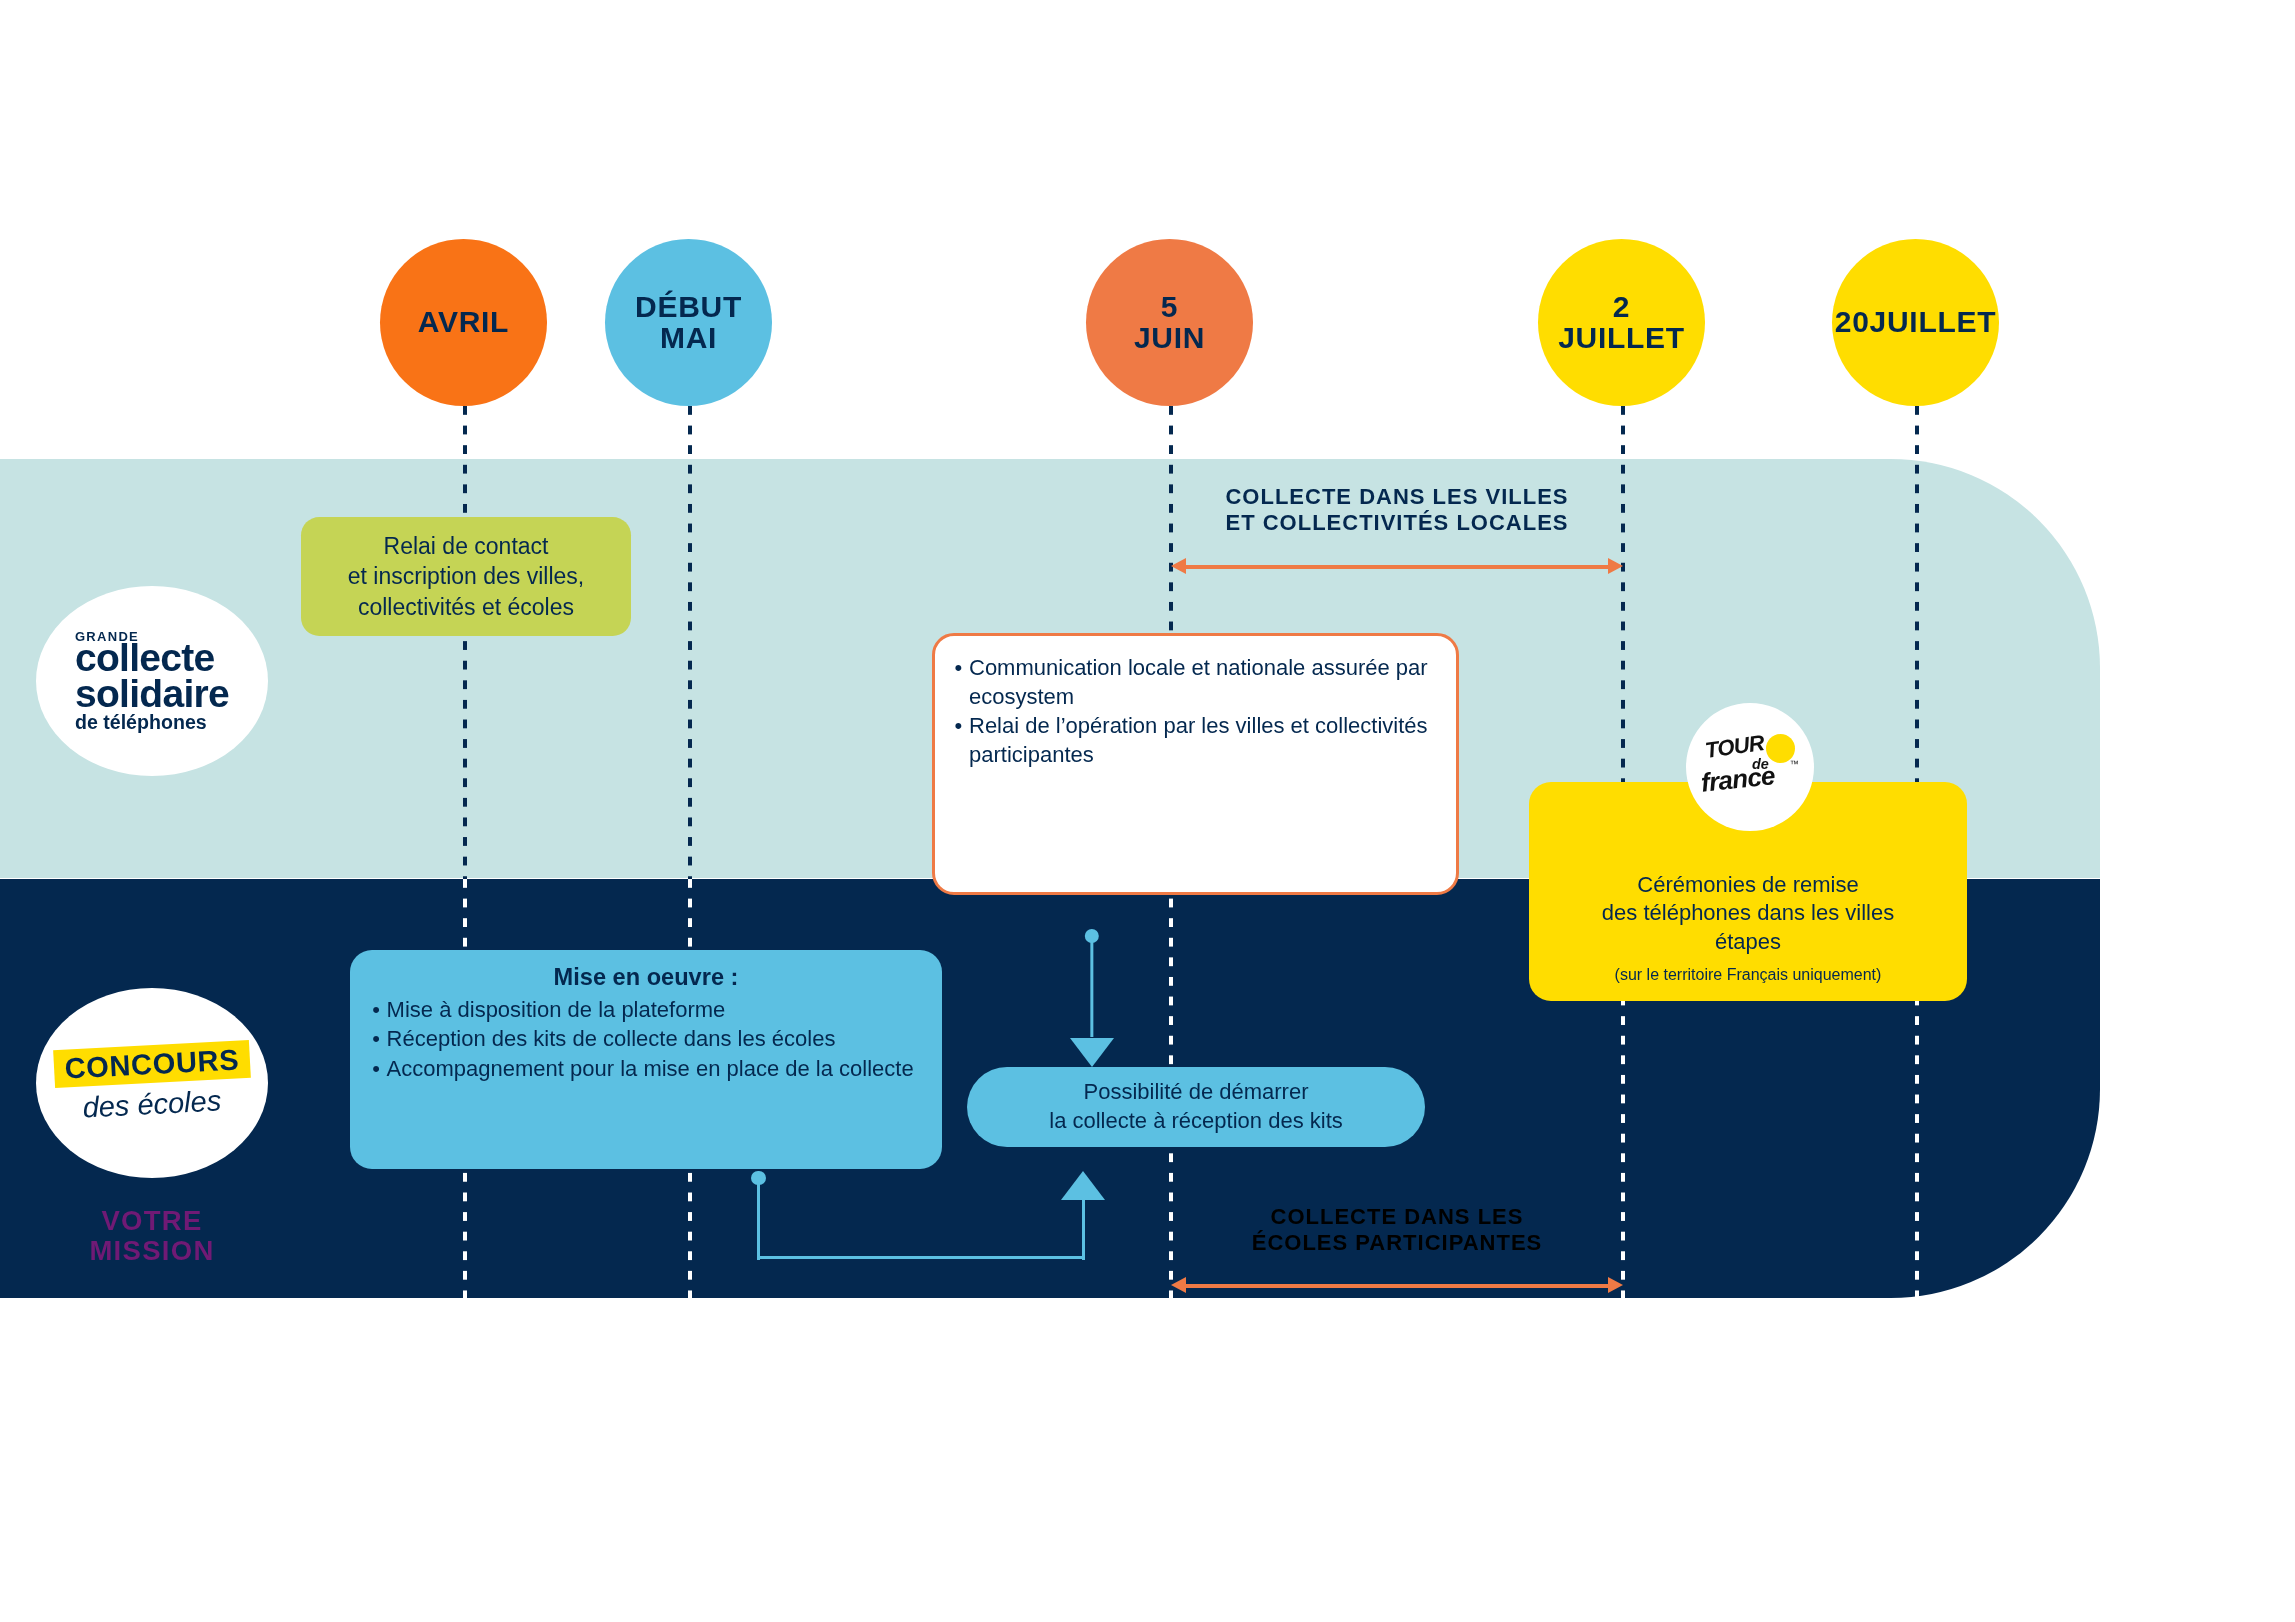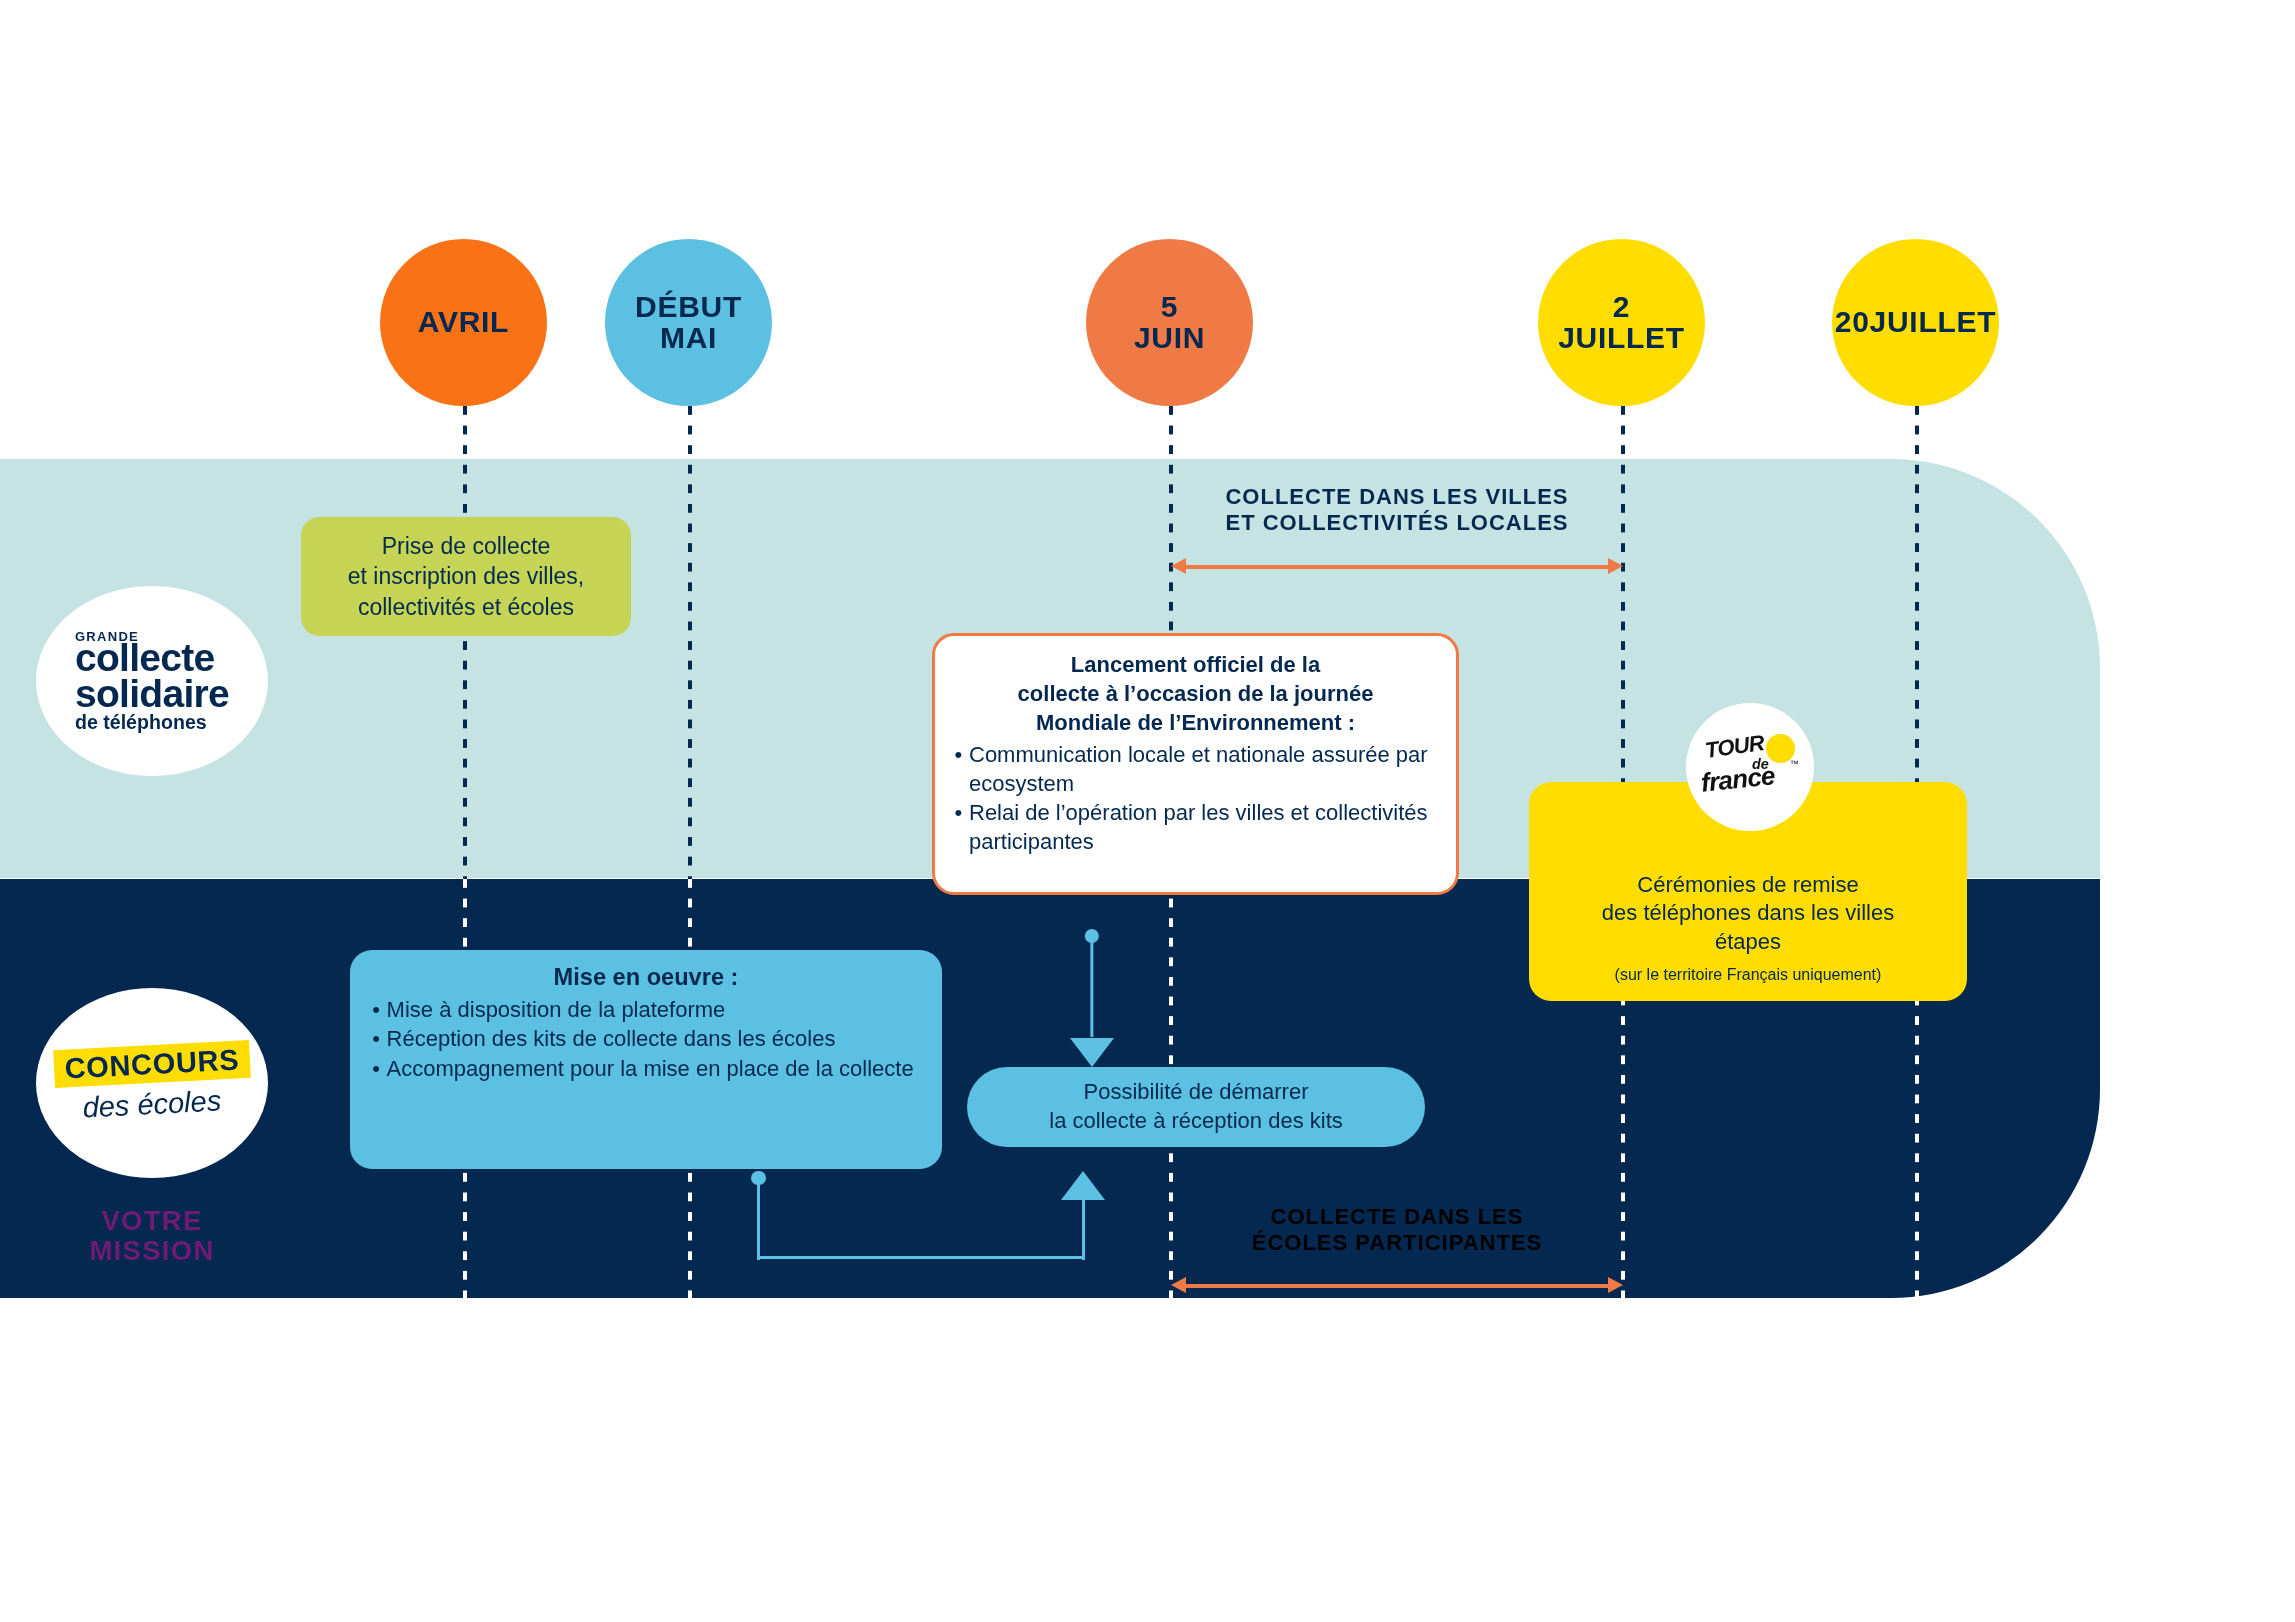--- a/index.html
+++ b/index.html
@@ -171,33 +171,28 @@
 
   <div style="position:absolute;left:36px;top:1206px;width:232px;text-align:center;
               color:#701a75;font-weight:700;font-size:27.5px;line-height:1.08;letter-spacing:1.3px;">
     <div>VOTRE</div>
     <div>MISSION</div>
   </div>
 
   <div class="box" style="left:301px;top:517px;width:330px;height:119px;background:#c5d455;border-radius:18.3px;
               display:flex;flex-direction:column;align-items:center;justify-content:center;
               font-size:23px;line-height:1.33;text-align:center;">
-    <div>Prise de collecte</div>
+    <div>Relai de contact</div>
     <div>et inscription des villes,</div>
     <div>collectivités et écoles</div>
   </div>
 
   <div class="box" style="left:932px;top:633px;width:527px;height:262px;background:#ffffff;
               border:3.3px solid #ef7a45;border-radius:22px;padding:14.4px 17px;
               font-size:22px;line-height:1.32;">
-    <div class="title">
-      <div>Lancement officiel de la</div>
-      <div>collecte à l’occasion de la journée</div>
-      <div>Mondiale de l’Environnement :</div>
-    </div>
     <ul style="margin-top:2.6px;">
       <li>Communication locale et nationale assurée par ecosystem</li>
       <li>Relai de l’opération par les villes et collectivités participantes</li>
     </ul>
   </div>
 
   <div class="box" style="left:350px;top:950px;width:592px;height:219px;background:#5cc0e2;border-radius:22px;
               padding:11.8px 19.6px;box-sizing:border-box;font-size:22px;line-height:1.34;">
     <div class="title" style="font-size:23.6px;">Mise en oeuvre :</div>
     <ul style="margin-top:1.3px;">

